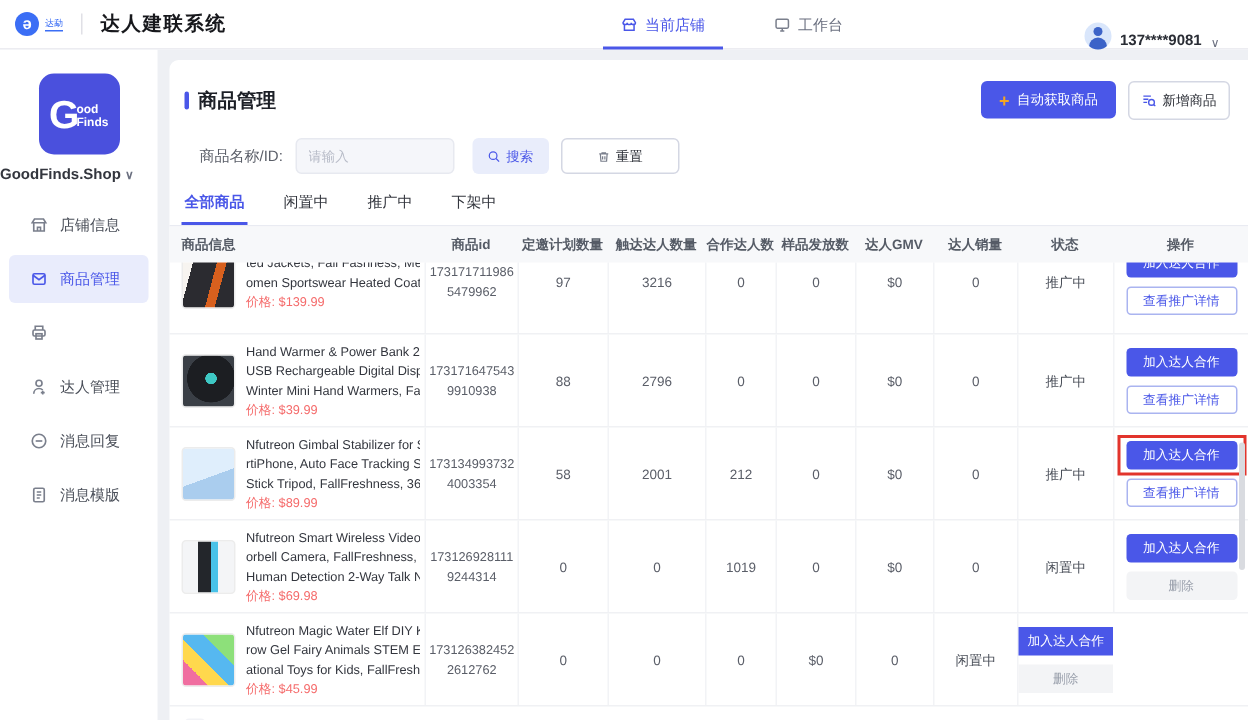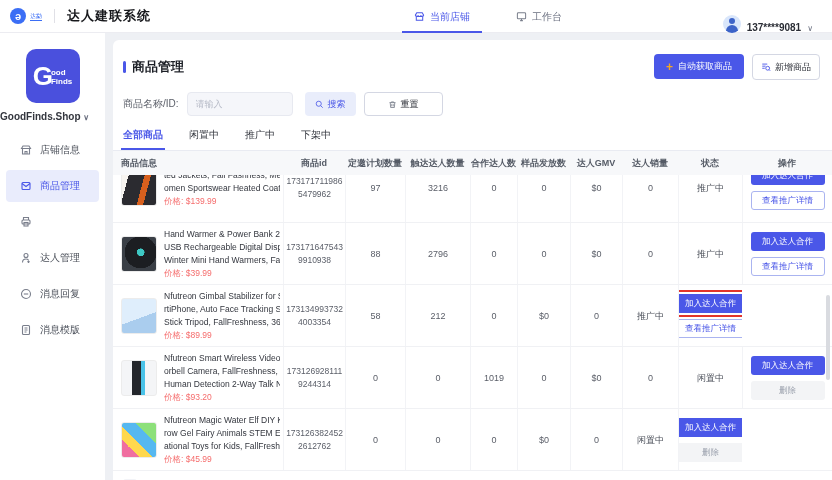--- a/index.html
+++ b/index.html
@@ -40,21 +40,21 @@
   
   .card { position:absolute; top:40px; left:113px; right:0; bottom:0; background:#fff; border-radius:6px 0 0 0; }
   .title-row { display:flex; align-items:center; padding:14px 12px 0 10px; }
   .title-bar { width:3px; height:12px; background:#4a57e8; border-radius:2px; margin-right:6px; }
   .page-title { font-size:13px; font-weight:bold; color:#1d2027; }
   .title-actions { margin-left:auto; display:flex; gap:8px; }
   .btn-auto { height:25px; padding:0 12px; background:#4a57e8; color:#fff; font-size:9px; border:none; border-radius:4px; display:flex; align-items:center; gap:5px; cursor:pointer; font-family:inherit; }
   .btn-auto .plus { color:#f5a623; font-size:12px; font-weight:bold; }
   .btn-add { height:25px; padding:12px 8px; background:#fff; color:#2a2d35; font-size:9px; border:1px solid #d4d7e3; border-radius:4px; display:flex; align-items:center; gap:4px; cursor:pointer; font-family:inherit; }
 
-  .search-row { display:flex; align-items:center; margin:12px 12px 0 10px; gap:8px; }
+  .search-row { display:flex; align-items:center; margin:12px 12px 0 20px; gap:8px; }
   .search-label { font-size:10px; color:#5a5e68; }
   .search-input { width:106px; height:24px; background:#f5f6fa; border:1px solid #e7e9f0; border-radius:4px; font-size:9px; padding:0 8px; color:#303133; font-family:inherit; }
   .search-input::placeholder { color:#b8bcc8; }
   .btn-search { height:24px; padding:0 10px; margin-left:4px; background:#e9edfb; color:#4a57e8; border:none; border-radius:4px; font-size:9px; display:flex; align-items:center; gap:4px; cursor:pointer; font-family:inherit; }
   .btn-reset { height:24px; padding:0 23px; background:#fff; color:#2a2d35; border:1px solid #d4d7e3; border-radius:4px; font-size:9px; display:flex; align-items:center; gap:4px; cursor:pointer; font-family:inherit; }
 
   .tabs { display:flex; gap:26px; padding:12px 0 0 10px; border-bottom:1px solid #e9ebf2; }
   .tab { font-size:10px; color:#33363e; padding-bottom:8px; position:relative; cursor:pointer; }
   .tab.active { color:#4a57e8; font-weight:bold; }
   .tab.active::after { content:''; position:absolute; left:-2px; right:-2px; bottom:0; height:2px; background:#4a57e8; }
@@ -367,20 +367,23 @@
     <div class="cell">
             <div class="cin idcol">
               <div>173134993732</div>
               <div>4003354</div>
             </div>
           </div>
     <div class="cell">
             <div class="cin">58</div>
           </div>
     <div class="cell">
+            <div class="cin">2001</div>
+          </div>
+    <div class="cell">
             <div class="cin">212</div>
           </div>
     <div class="cell">
             <div class="cin">0</div>
           </div>
     <div class="cell">
             <div class="cin">$0</div>
           </div>
     <div class="cell">
             <div class="cin">0</div>
@@ -399,21 +402,21 @@
   <div class="trow">
     <div class="cell">
             <div class="cin left">
       <div class="pimg img-4"></div>
       <div class="pinfo">
         <div class="pname">
                   <div>Nfutreon Smart Wireless Video Do</div>
                   <div>orbell Camera, FallFreshness, with</div>
                   <div>Human Detection 2-Way Talk Night</div>
                 </div>
-        <div class="pprice">价格: $93.20</div>
+        <div class="pprice">价格: $69.98</div>
       </div>
     </div>
           </div>
     <div class="cell">
             <div class="cin idcol">
               <div>173126928111</div>
               <div>9244314</div>
             </div>
           </div>
     <div class="cell">

